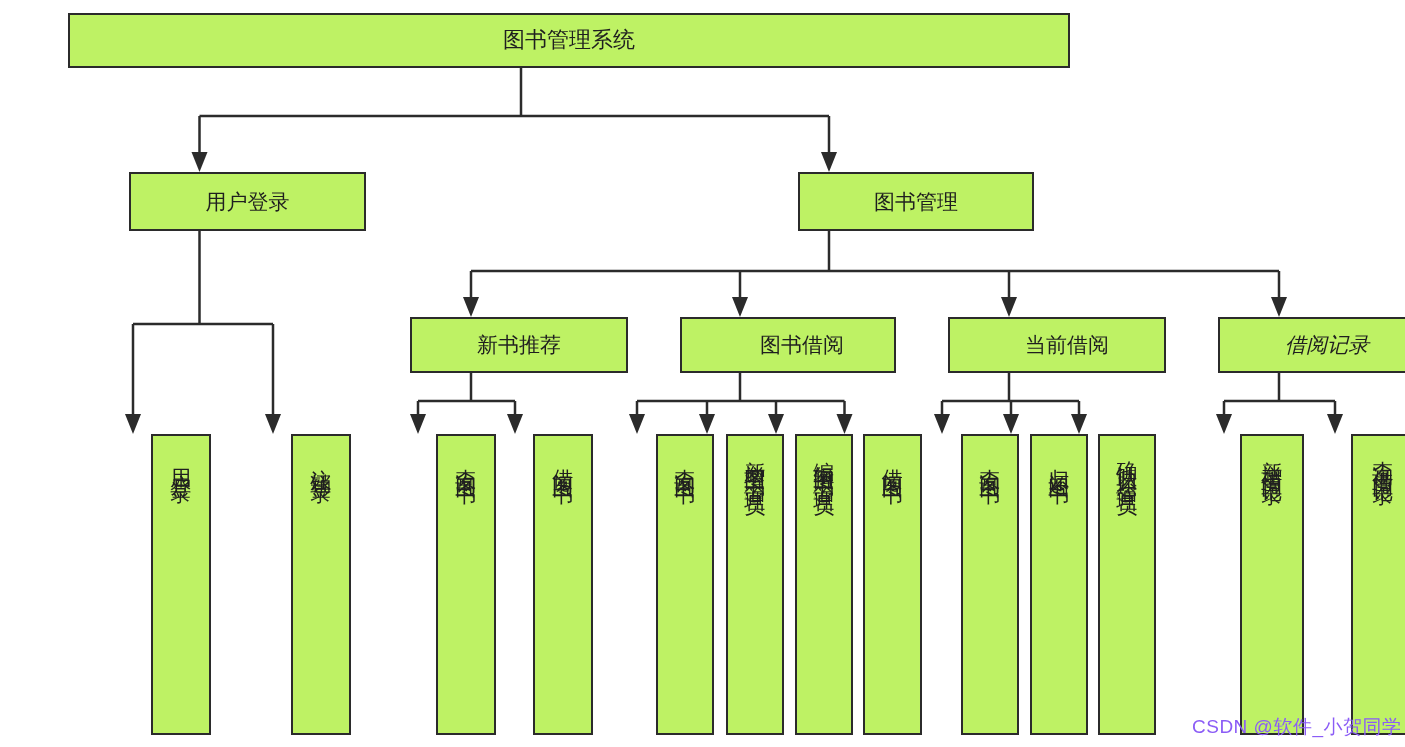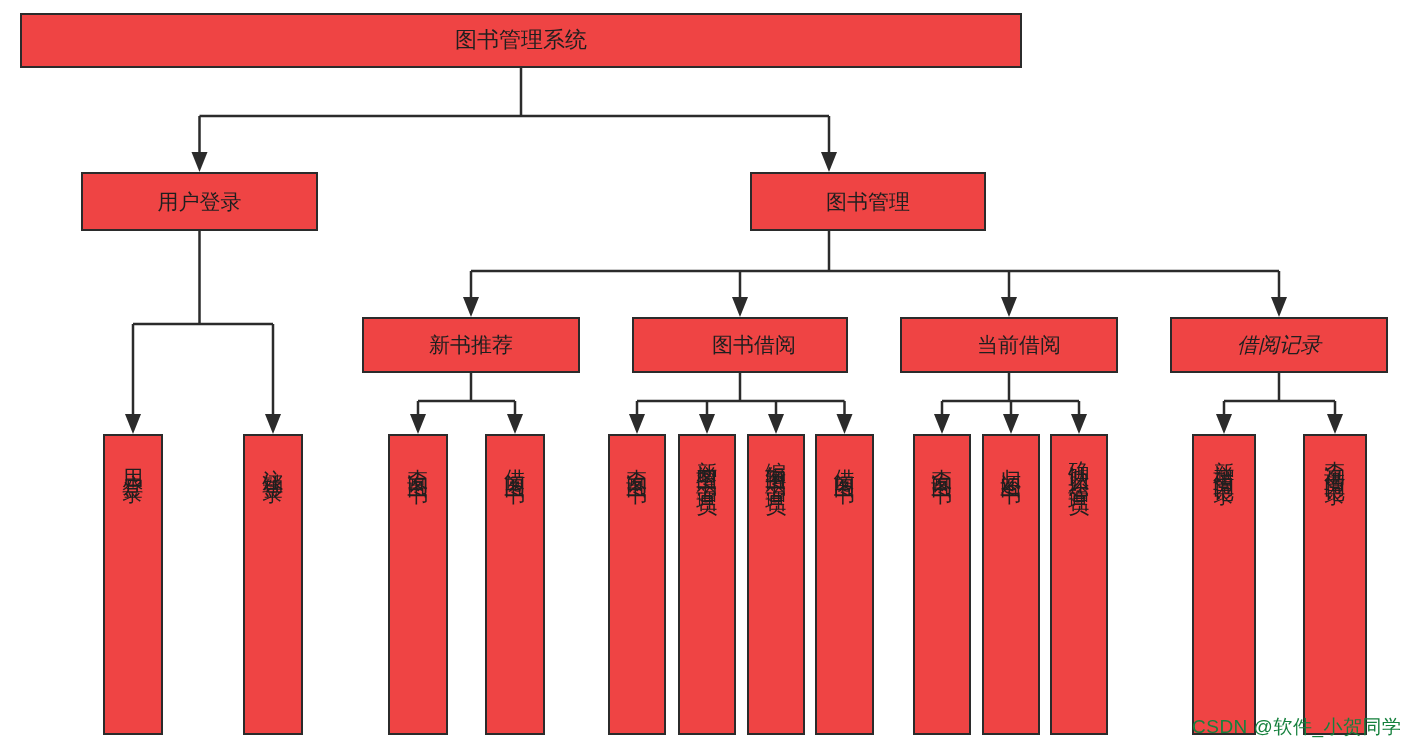--- a/index.html
+++ b/index.html
@@ -1,33 +1,33 @@
 <!DOCTYPE html>
 <html><head>
 <meta charset="utf-8">
 <style>
   html,body{margin:0;padding:0;background:#fff;}
   body{width:1405px;height:747px;font-family:"Liberation Sans","DejaVu Sans",sans-serif;}
   #stage{position:relative;width:1405px;height:747px;overflow:hidden;background:#ffffff;}
   #edges{position:absolute;left:0;top:0;width:1405px;height:747px;}
-  .node{position:absolute;box-sizing:border-box;background:#ef4444;border:2.5px solid #2b2b2b;display:flex;align-items:center;justify-content:center;}
+  .node{position:absolute;box-sizing:border-box;background:#bef264;border:2.5px solid #2b2b2b;display:flex;align-items:center;justify-content:center;margin-left:48px;}
   .node .lbl{color:#1f1f1f;white-space:nowrap;line-height:1.12;}
   .h-node .lbl{font-size:21px;}
   .root .lbl{font-size:22px;}
   .leaf{align-items:flex-start;justify-content:center;}
   .leaf .lbl{
     font-size:21px;
     writing-mode:vertical-rl;
     text-orientation:upright;
     letter-spacing:5px;
     margin-top:16px;
     white-space:nowrap;
   }
   .leaf.tall .lbl{margin-top:8px;}
-  #watermark{position:absolute;left:1192px;top:714px;font-size:19px;color:#15803d;white-space:nowrap;letter-spacing:0.5px;}
+  #watermark{position:absolute;left:1192px;top:714px;font-size:19px;color:#8b5cf6;white-space:nowrap;letter-spacing:0.5px;}
 </style>
 </head>
 <body>
 
 <div id="stage">
   <svg id="edges" viewBox="0 0 1405 747">
       <line x1="521" y1="68" x2="521" y2="116" stroke="#2b2b2b" stroke-width="2.5"></line>
       <line x1="199.5" y1="116" x2="829" y2="116" stroke="#2b2b2b" stroke-width="2.5"></line>
       <line x1="199.5" y1="116" x2="199.5" y2="152" stroke="#2b2b2b" stroke-width="2.5"></line>
       <polygon points="191.5,152 207.5,152 199.5,172" fill="#2b2b2b"></polygon>

